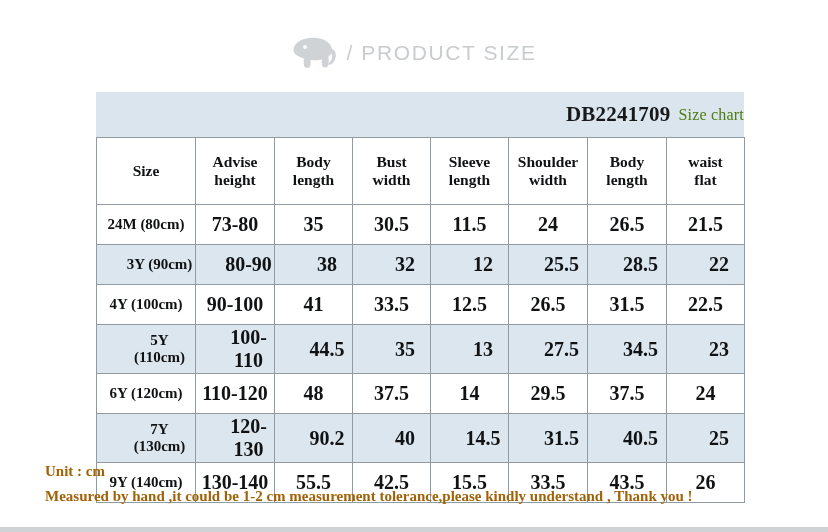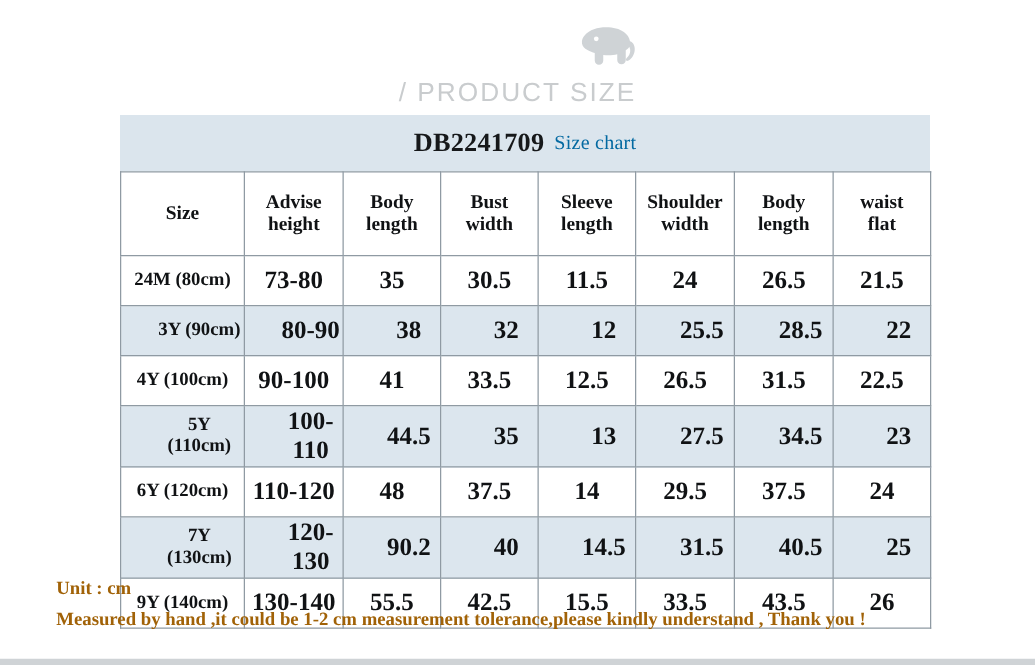--- a/index.html
+++ b/index.html
@@ -21,23 +21,22 @@
     left: 0;
     top: 26px;
     width: 828px;
     height: 54px;
     display: flex;
     align-items: center;
     justify-content: center;
   }
   .header-inner {
     display: flex;
-    align-items: flex-end;
+    align-items: center;
     gap: 9px;
-    flex-direction: column;
   }
   .elephant-icon {
     width: 46px;
     height: 34px;
     display: block;
   }
   .header-title {
     font-family: "Liberation Sans", sans-serif;
     font-size: 21px;
     letter-spacing: 1.6px;
@@ -51,34 +50,34 @@
     position: absolute;
     left: 96px;
     top: 92px;
     width: 648px;
   }
   .chart-title-bar {
     background: #dbe5ed;
     height: 45px;
     display: flex;
     align-items: center;
-    justify-content: center;
+    justify-content: flex-end;
     gap: 8px;
   }
   .chart-code {
     font-family: "Liberation Serif", serif;
     font-weight: bold;
     font-size: 21px;
     color: #16181a;
     letter-spacing: 0.2px;
   }
   .chart-label {
     font-family: "Liberation Serif", serif;
     font-size: 16px;
-    color: #0369a1;
+    color: #4d7c0f;
     letter-spacing: 0.2px;
   }
 
   table.size-table {
     border-collapse: collapse;
     width: 648px;
     table-layout: fixed;
   }
   table.size-table th,
   table.size-table td {

